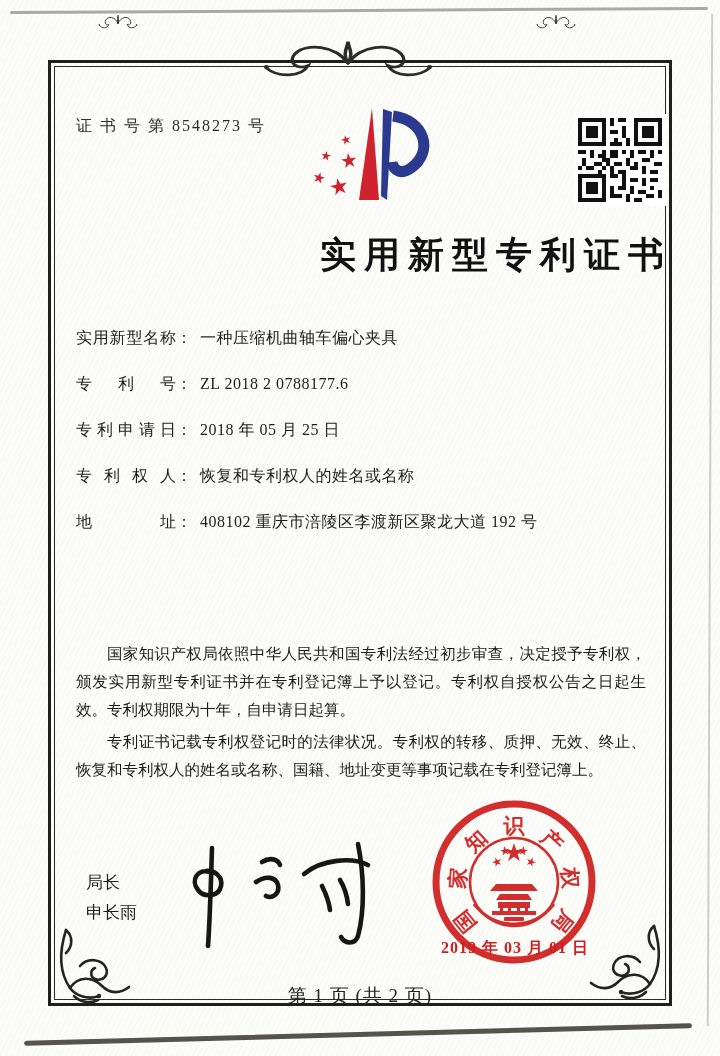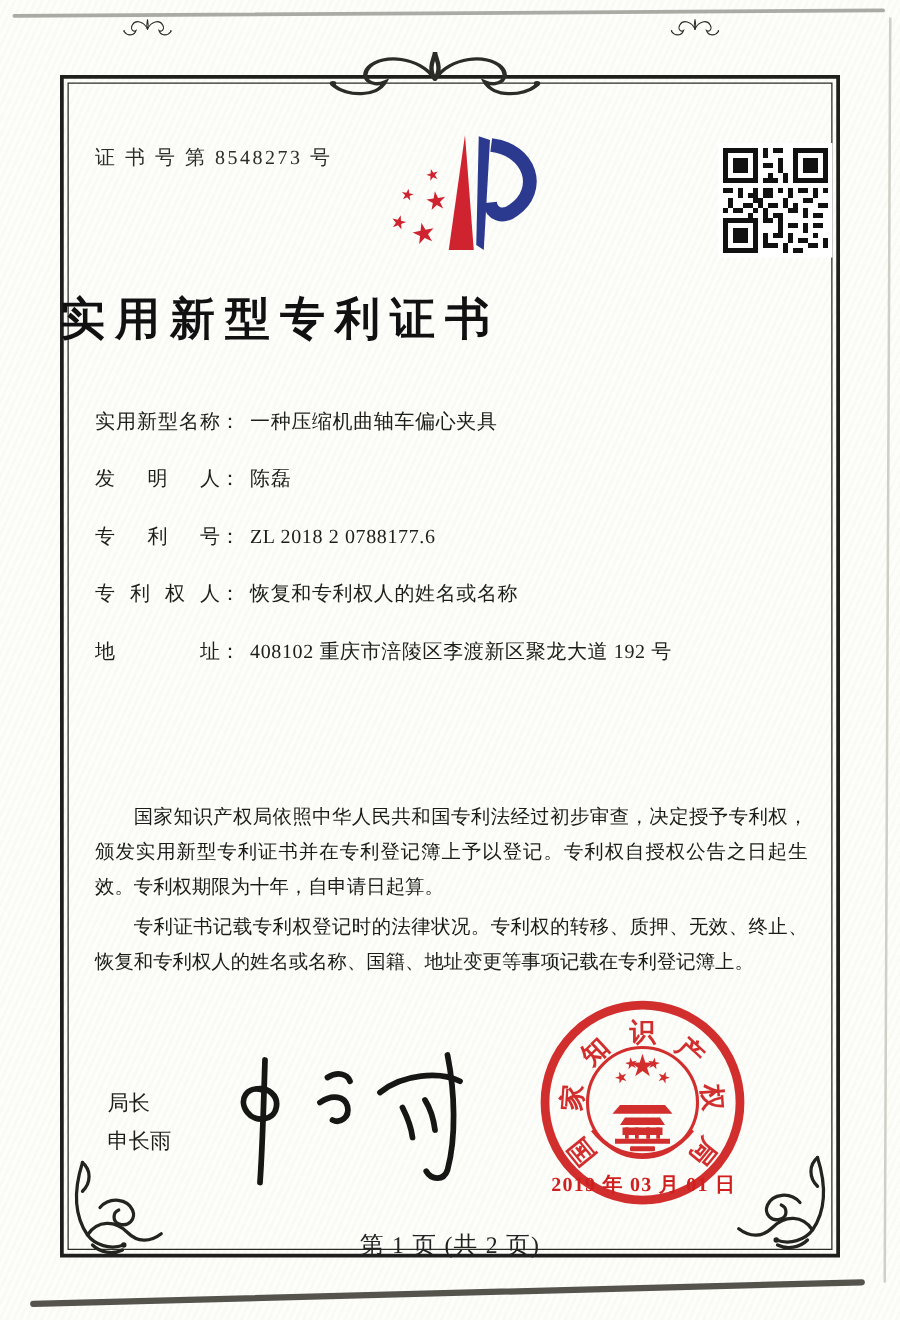--- a/index.html
+++ b/index.html
@@ -18,21 +18,21 @@
   .scan-bottom{position:absolute;left:24px;width:668px;top:1032px;height:5px;background:#54534c;transform:rotate(-1.5deg);border-radius:3px;}
   
   .frame{position:absolute;left:48px;top:60px;width:624px;height:946px;border:3px solid #1f1f1d;box-sizing:border-box;}
   .frame-inner{position:absolute;inset:3px;border:1px solid #2a2a27;}
   
   .orn{position:absolute;z-index:3;}
   
   .cert-no{position:absolute;left:76px;top:116px;font-size:16px;letter-spacing:2px;color:#2c2c2a;z-index:2;}
   .logo{position:absolute;left:296px;top:104px;z-index:2;}
   .qr{position:absolute;left:574px;top:114px;z-index:2;}
-  .title{position:absolute;left:48px;width:624px;top:231px;margin:0;text-align:left;
+  .title{position:absolute;left:48px;width:624px;top:231px;margin:0;text-align:right;
     font-size:36px;font-weight:bold;letter-spacing:8px;color:#111;z-index:2;}
   .fields{position:absolute;left:76px;top:324px;width:572px;font-size:16px;z-index:2;}
   .frow{line-height:27px;margin-bottom:19px;white-space:nowrap;}
   .flabel{display:inline-block;width:100px;text-align:justify;text-align-last:justify;vertical-align:top;}
   .fvalue{margin-left:8px;letter-spacing:.5px;}
   .pair2{margin-left:46px;}
   .pair2 .flabel{width:96px;}
   .paras{position:absolute;left:76px;top:636px;width:570px;font-size:15.5px;line-height:28px;
     text-align:justify;color:#1b1b19;z-index:2;}
   .paras p{margin:4px 0 4px 0;text-indent:2em;}
@@ -131,24 +131,24 @@
     </g>
   </svg>
 
   <h1 class="title">实用新型专利证书</h1>
 
   <div class="fields">
     <div class="frow">
       <span class="flabel">实用新型名称</span><span>：</span><span class="fvalue">一种压缩机曲轴车偏心夹具</span>
     </div>
     <div class="frow">
-      <span class="flabel">发明人</span><span>：</span><span class="fvalue">陈磊</span>
-    </div>
-    <div class="frow">
       <span class="flabel">专利号</span><span>：</span><span class="fvalue">ZL 2018 2 0788177.6</span>
+    </div>
+    <div class="frow">
+      <span class="flabel">专利申请日</span><span>：</span><span class="fvalue">2018 年 05 月 25 日</span>
     </div>
     <div class="frow">
       <span class="flabel">专利权人</span><span>：</span><span class="fvalue">恢复和专利权人的姓名或名称</span>
     </div>
     <div class="frow">
       <span class="flabel">地址</span><span>：</span><span class="fvalue">408102 重庆市涪陵区李渡新区聚龙大道 192 号</span>
     </div>
   </div>
 
   <div class="paras">

